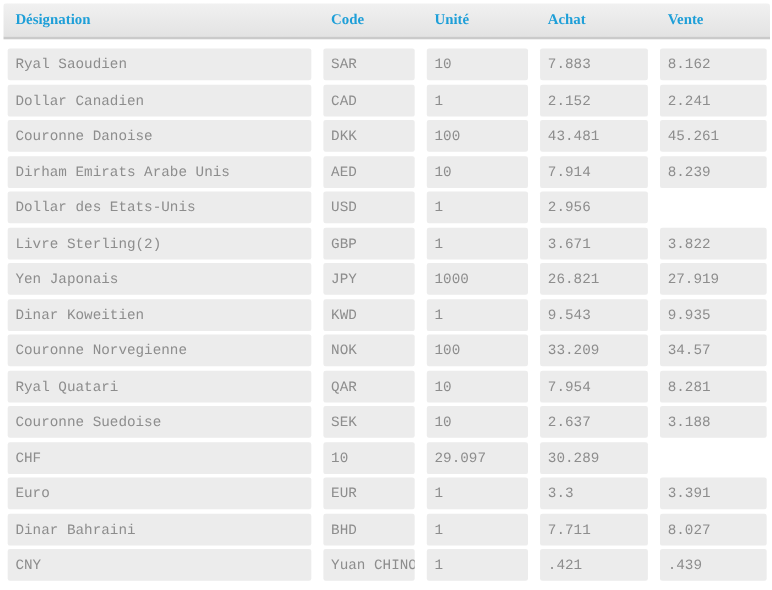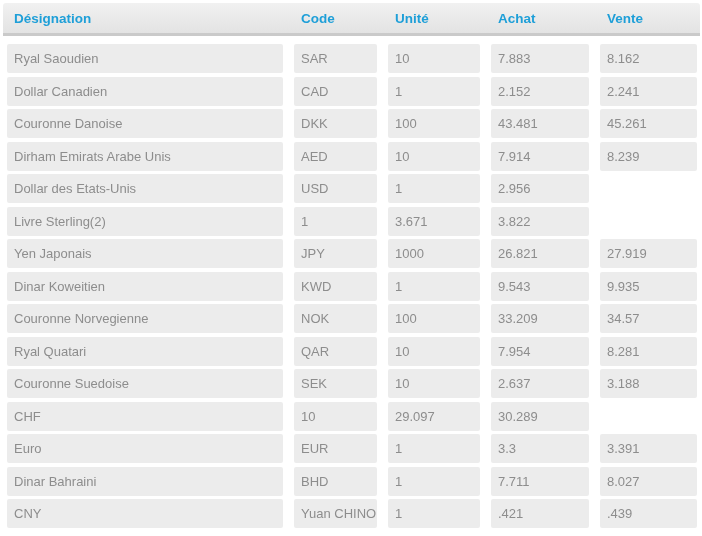--- a/index.html
+++ b/index.html
@@ -20,38 +20,40 @@
     margin: 3px 2px 0 3px;
     height: 30px;
     background: linear-gradient(#f1f1f1, #e3e3e3);
     border-bottom: 3px solid #cacaca;
     border-radius: 3px 3px 0 0;
     display: grid;
     grid-template-columns: 276px 83px 92px 98px 97px;
     column-gap: 11px;
     padding-left: 4px;
     align-items: center;
+    font-family: Liberation Serif, serif;
   }
   .header-cell {
     color: #1e9fd8;
     font-size: 13.5px;
     font-weight: bold;
     padding-left: 7px;
     white-space: nowrap;
     overflow: hidden;
   }
   .table-body {
     margin-top: 8px;
   }
   .row {
     display: grid;
     grid-template-columns: 276px 83px 92px 98px 97px;
     column-gap: 11px;
     margin: 0 0 3.5px 7px;
     height: 29px;
+    font-family: Liberation Mono, monospace;
   }
   .cell {
     background: #ececec;
     border-radius: 2px;
     color: #8d8d8d;
     font-size: 13px;
     line-height: 29px;
     padding-left: 7px;
     white-space: nowrap;
     overflow: hidden;
@@ -105,20 +107,21 @@
 
   <div class="row">
     <div class="cell">Dollar des Etats-Unis</div>
     <div class="cell">USD</div>
     <div class="cell">1</div>
     <div class="cell">2.956</div>
   </div>
 
   <div class="row">
     <div class="cell">Livre Sterling(2)</div>
+    <div class="cell">GBP</div>
     <div class="cell">1</div>
     <div class="cell">3.671</div>
     <div class="cell">3.822</div>
   </div>
 
   <div class="row">
     <div class="cell">Yen Japonais</div>
     <div class="cell">JPY</div>
     <div class="cell">1000</div>
     <div class="cell">26.821</div>

